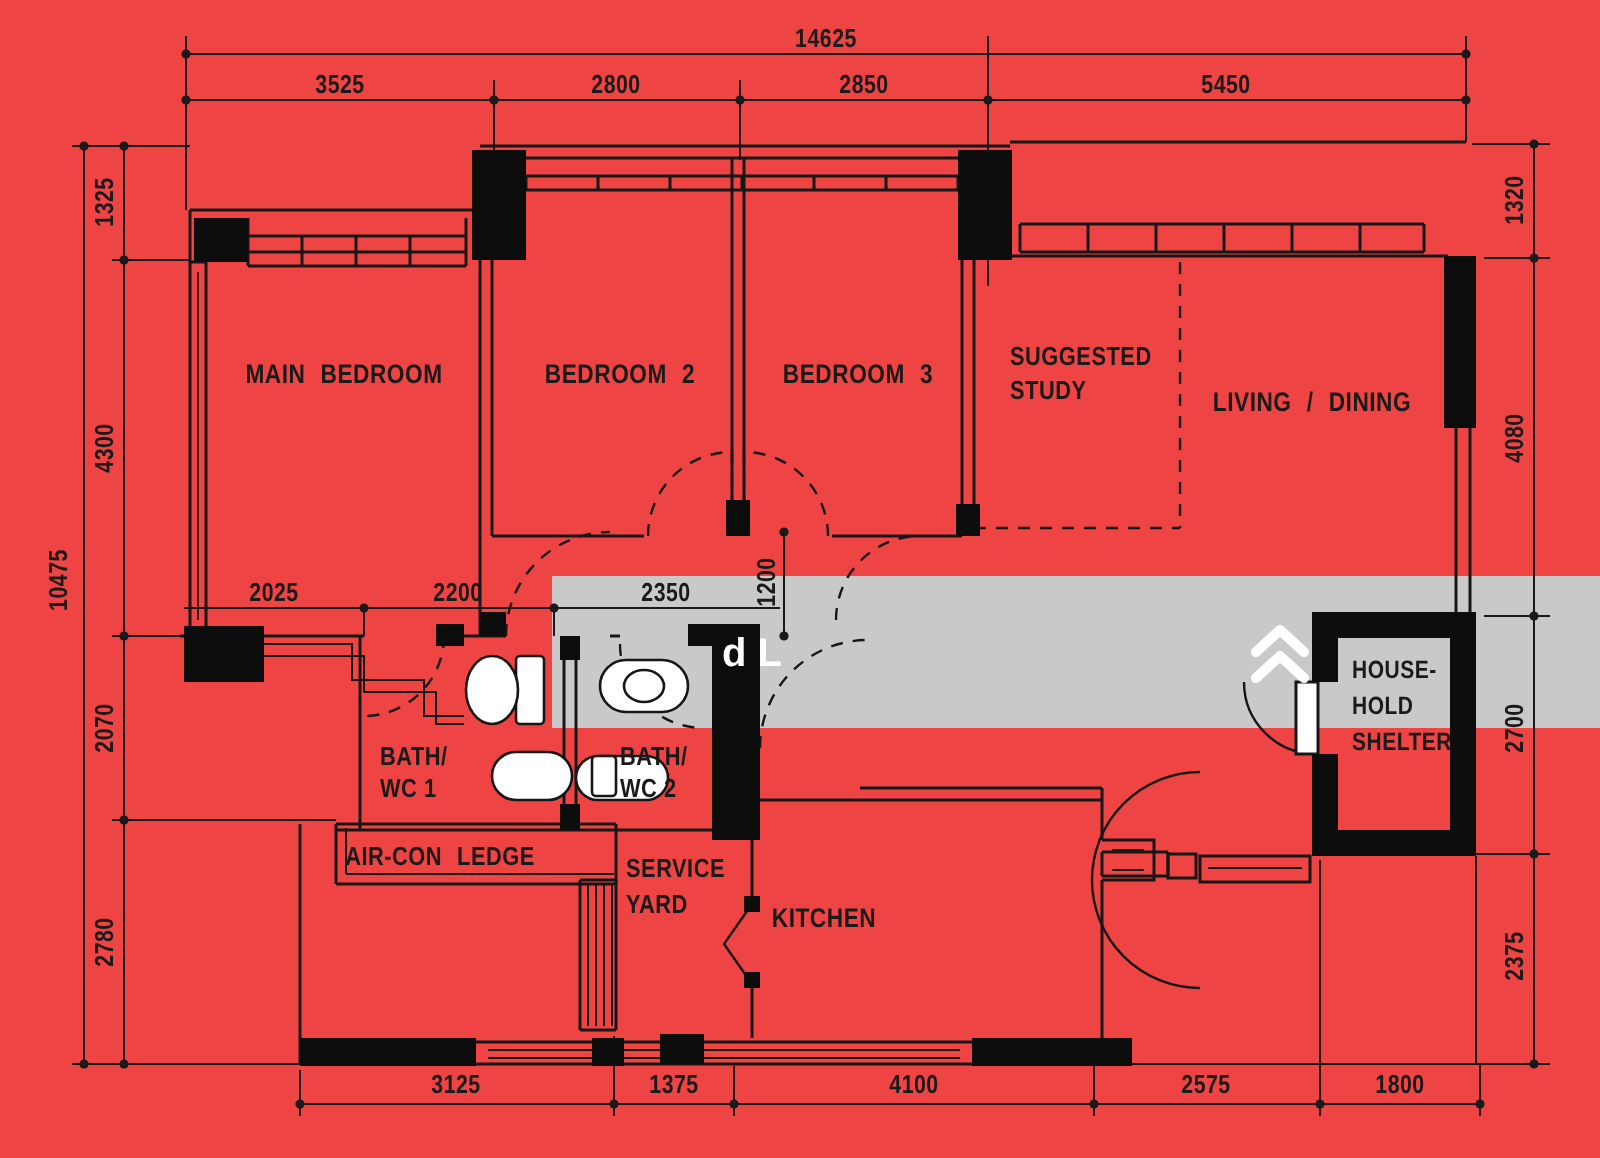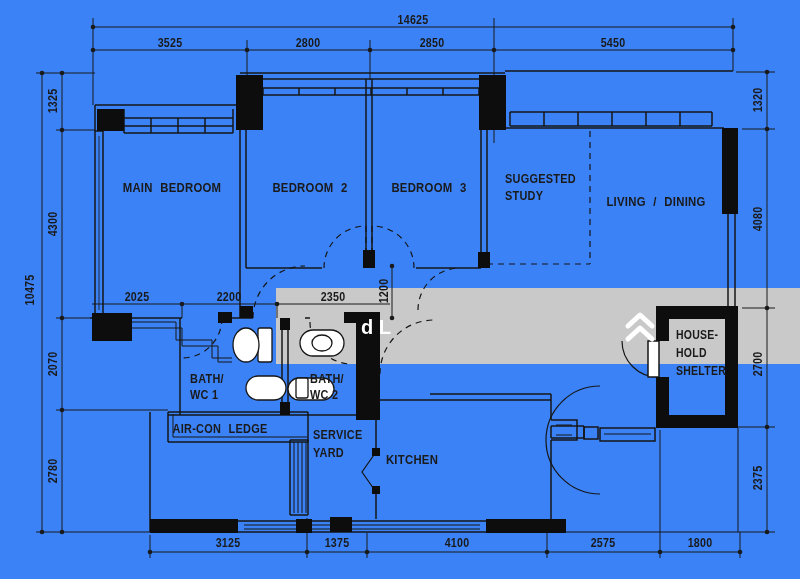--- a/index.html
+++ b/index.html
@@ -1,16 +1,16 @@
 <!DOCTYPE html>
 <html><head>
 <meta charset="utf-8">
 <style>
   html,body{margin:0;padding:0;background:#fff;}
-  #plan{position:relative;width:800px;height:579px;background:#3b82f6;overflow:hidden;
+  #plan{position:relative;width:800px;height:579px;background:#ef4444;overflow:hidden;
         font-family:"Liberation Sans",sans-serif;}
   #plan svg{position:absolute;left:0;top:0;}
   .t{position:absolute;transform:translate(-50%,-50%) scaleX(.82);
      font:700 13px "Liberation Sans",sans-serif;color:#1a1a1a;white-space:nowrap;letter-spacing:.3px;}
   .rot{transform:translate(-50%,-50%) rotate(-90deg) scaleX(.82);}
   .r{position:absolute;transform:translate(-50%,-50%) scaleX(.84);
      font:700 13.5px "Liberation Sans",sans-serif;color:#1a1a1a;white-space:nowrap;word-spacing:5px;letter-spacing:.3px;}
   .la{position:absolute;transform:translateY(-50%) scaleX(.84);transform-origin:0 50%;
       font:700 13px "Liberation Sans",sans-serif;color:#1a1a1a;white-space:nowrap;letter-spacing:.3px;}
   .wm-text{position:absolute;color:#fff;font:700 21px "Liberation Sans",sans-serif;

